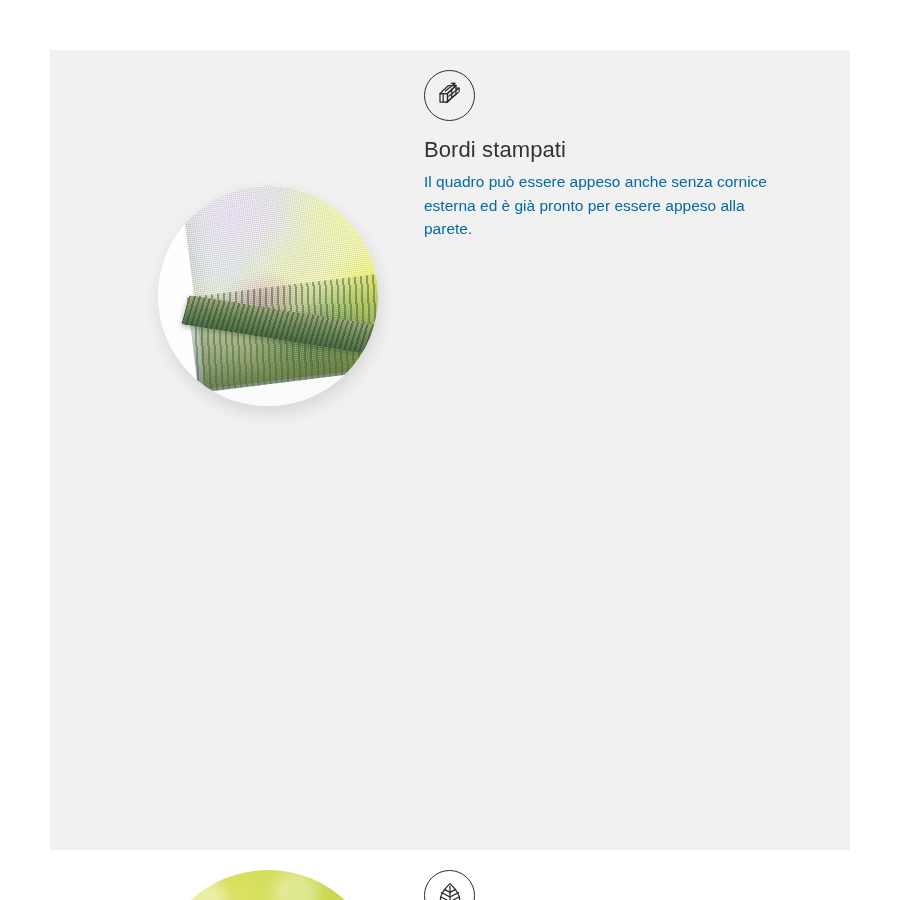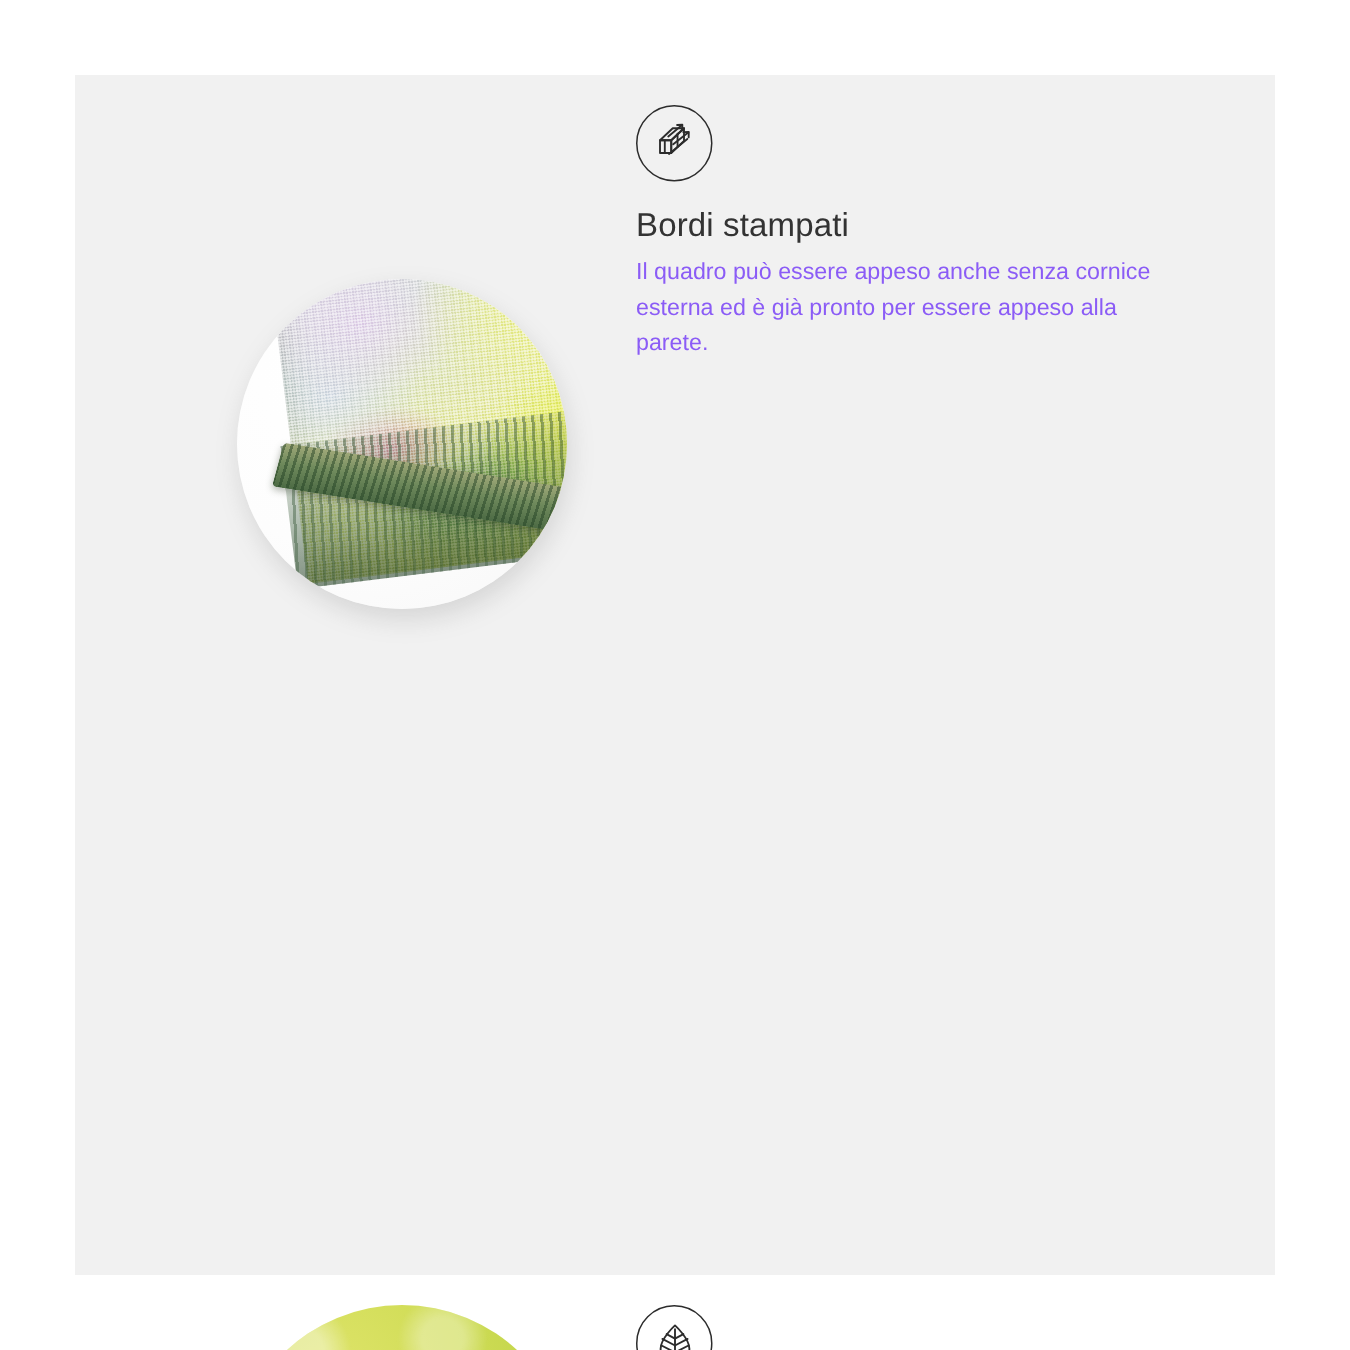--- a/index.html
+++ b/index.html
@@ -184,21 +184,21 @@
     font-size: 22px;
     font-weight: 400;
     color: #333333;
     letter-spacing: 0.1px;
     line-height: 1.2;
   }
   .feature-desc {
     margin: 7px 0 0 0;
     font-size: 15.5px;
     font-weight: 400;
-    color: #8b5cf6;
+    color: #0369a1;
     line-height: 23.5px;
     max-width: 366px;
   }
 </style>
 </head>
 <body>
 
 <div class="page">
   <div class="panel">
 

